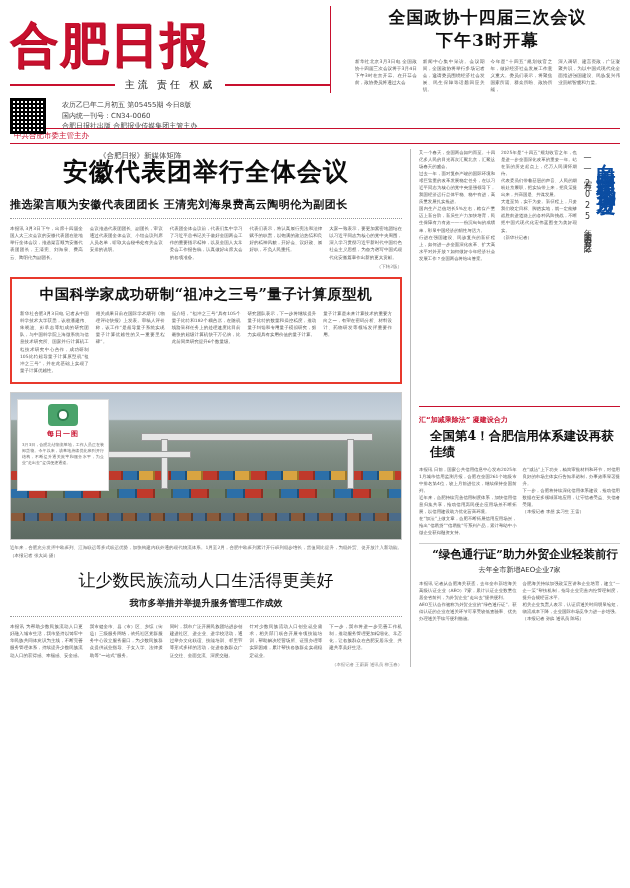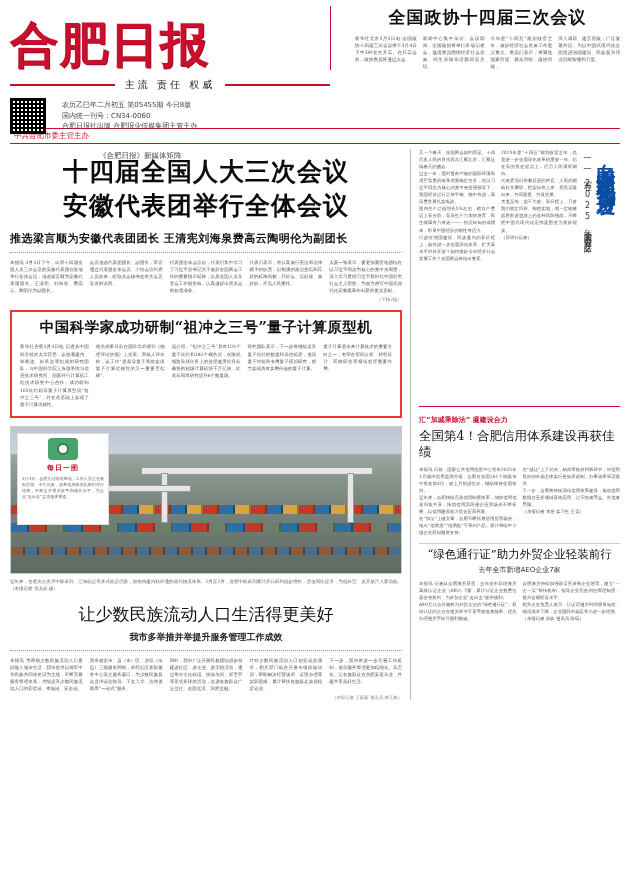--- a/index.html
+++ b/index.html
@@ -110,21 +110,21 @@
     writing-mode:vertical-rl;text-orientation:upright;
     font-family:"DejaVu Serif",serif;font-weight:700;font-size:19px;letter-spacing:3px;
     color:#0b4da2;height:250px;margin-left:2px;
   }
   .vsub{
     writing-mode:vertical-rl;text-orientation:upright;font-size:8px;color:#333;letter-spacing:2px;height:200px;margin-top:4px;
   }
   .side-flex{display:flex;gap:4px;}
   .side-text{flex:1;}
   .kicker{font-size:7px;color:#c8102e;font-weight:700;margin-top:8px;}
-  .side-h{font-family:"DejaVu Serif",serif;font-weight:400;font-size:12.5px;margin-top:3px;color:#111;line-height:1.3;}
+  .side-h{font-family:"DejaVu Serif",serif;font-weight:700;font-size:12.5px;margin-top:3px;color:#111;line-height:1.3;margin-left:11px;}
   .side-h.small{font-size:11.5px;}
   .side-sub{font-size:7px;color:#333;text-align:center;margin-top:3px;}
   .hr-red{border-top:1px solid #c8102e;margin:7px 0 0 0;}
   .hr-gray{border-top:1px solid #ccc;margin:7px 0 0 0;}
   .sign{font-size:4.4px;color:#888;text-align:right;margin-top:3px;}
 </style>
 </head>
 <body>
 
 <div class="page">
@@ -142,41 +142,41 @@
         <div class="mh-meta-col">
           <div>农历乙巳年二月初五  第05455期  今日8版</div>
           <div>国内统一刊号：CN34-0060</div>
           <div>合肥日报社出版  合肥报业传媒集团主管主办</div>
         </div>
       </div>
     </div>
     <div class="mh-right">
       <div class="mh-head">
         <div>全国政协十四届三次会议</div>
+        <div>下午3时开幕</div>
       </div>
       <div class="mh-cols">
         <div class="c">新华社北京3月3日电 全国政协十四届三次会议将于3月4日下午3时在京开幕。在开幕会前，政协委员将通过大会</div>
         <div class="c">新闻中心集中采访。会议期间，全国政协将举行多场记者会，邀请委员围绕经济社会发展、民生保障等话题回应关切。</div>
         <div class="c">今年是“十四五”规划收官之年，做好经济社会发展工作意义重大。委员们表示，将聚焦国家所需、群众所盼、政协所能，</div>
         <div class="c">深入调研、建言资政，广泛凝聚共识，为以中国式现代化全面推进强国建设、民族复兴伟业贡献智慧和力量。</div>
       </div>
     </div>
   </div>
 
   <div class="banner">
     <span>中共合肥市委主管主办</span>
     <span class="b2">《合肥日报》新媒体矩阵</span>
   </div>
 
   <div class="content">
 
     <div class="col-main">
 
       <div class="headline">
-        <div>十四届全国人大三次会议</div>
         <div>安徽代表团举行全体会议</div>
       </div>
       <div class="subhead">推选梁言顺为安徽代表团团长  王清宪刘海泉费高云陶明伦为副团长</div>
       <div class="rule-dot"></div>
 
       <div class="body-cols">
         <div class="bc">本报讯 3月3日下午，出席十四届全国人大三次会议的安徽代表团在驻地举行全体会议，推选梁言顺为安徽代表团团长，王清宪、刘海泉、费高云、陶明伦为副团长。</div>
         <div class="bc">会议推选代表团团长、副团长，审议通过代表团全体会议、小组会议列席人员名单，听取大会秘书处有关会议安排的说明。</div>
         <div class="bc">代表团全体会议前，代表们集中学习了习近平总书记关于做好全国两会工作的重要指示精神，以及全国人大常委会工作报告稿，认真做好出席大会的各项准备。</div>
         <div class="bc">代表们表示，将认真履行宪法和法律赋予的职责，以饱满的政治热情和良好的精神风貌，开好会、议好政、履好职，不负人民重托。</div>

